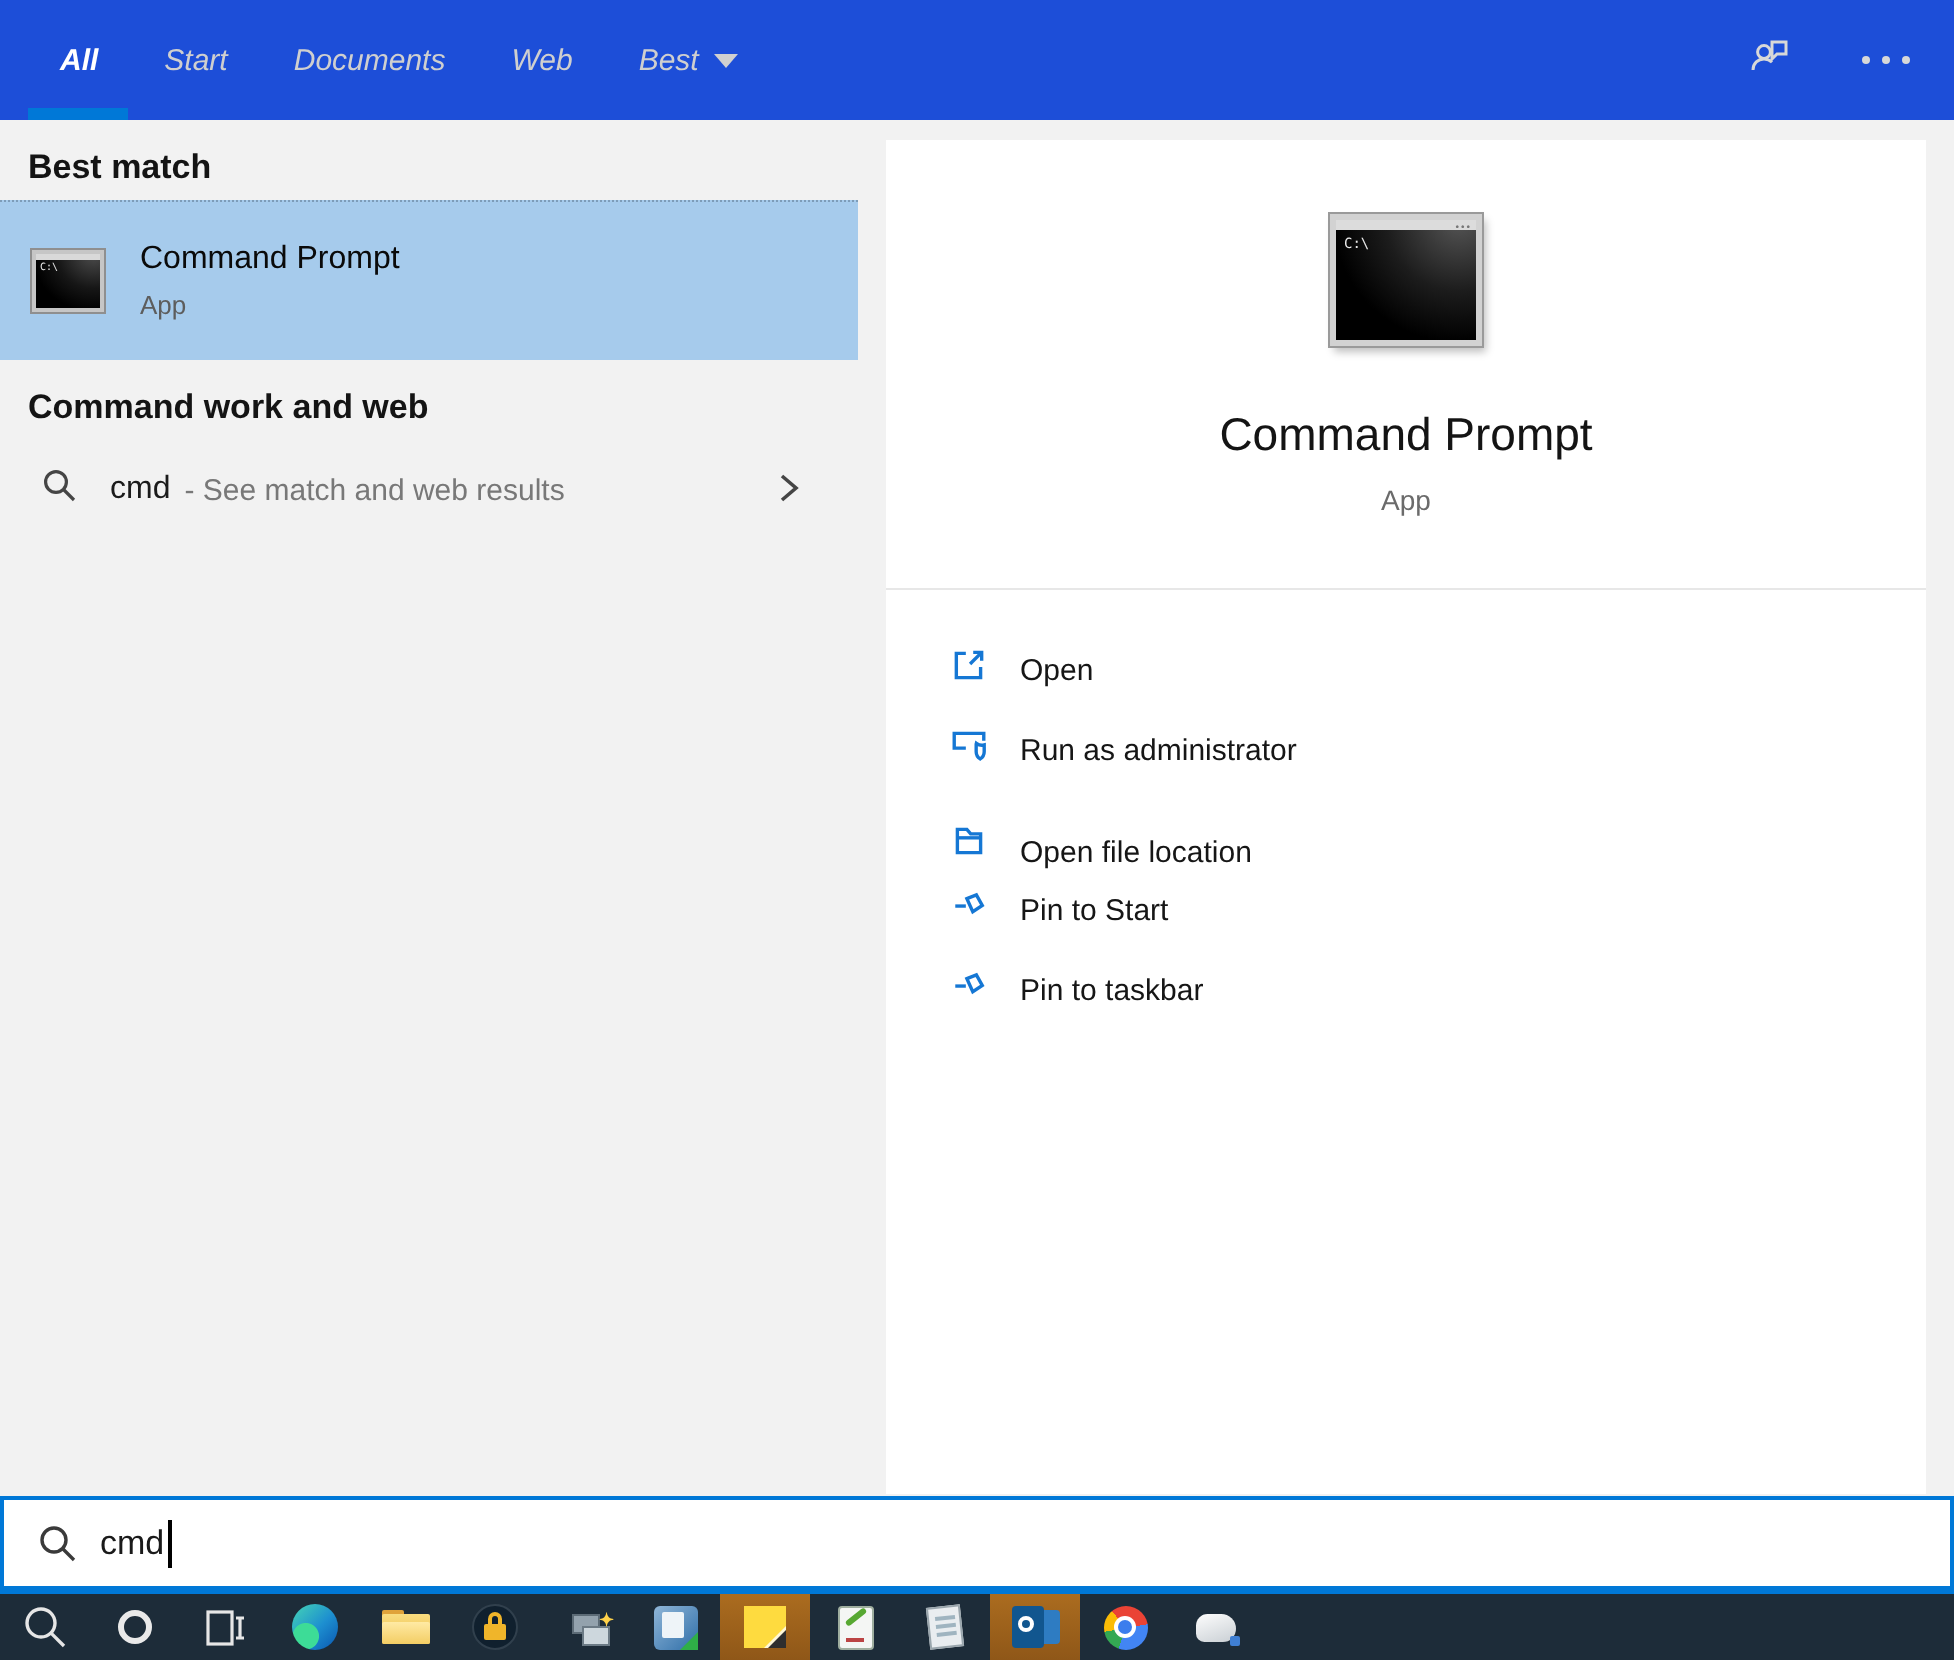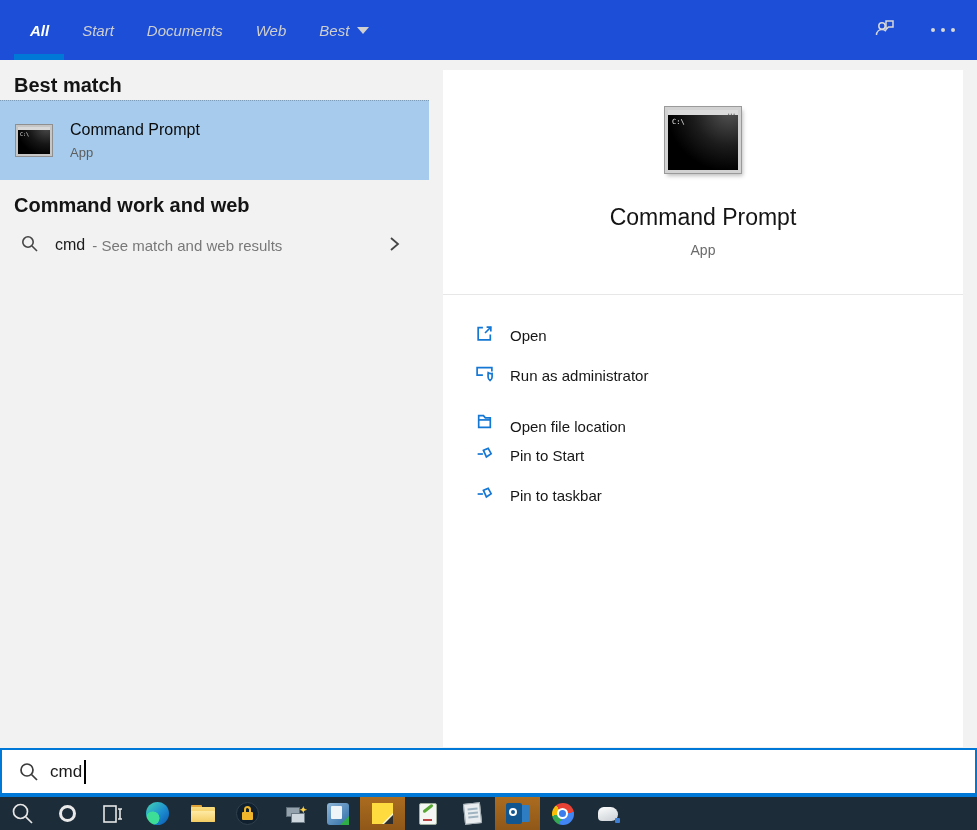--- a/index.html
+++ b/index.html
@@ -12,21 +12,21 @@
   .tab { font-size:15px; color:#cfcfcf; cursor:default; display:flex; align-items:center; gap:8px; }
   .tab.active .tab-label { color:#ffffff; font-weight:700; }
   .dd-arrow { width:0; height:0; border-left:6px solid transparent; border-right:6px solid transparent; border-top:7px solid #d0d0d0; display:inline-block; }
   .hdr-underline { position:absolute; left:14px; bottom:0; width:50px; height:6px; background:#0078d7; }
   .hdr-icons { position:absolute; right:22px; top:0; height:60px; display:flex; align-items:center; gap:34px; }
   .hdr-ellipsis { display:flex; gap:6px; }
   .hdr-ellipsis i { width:4px; height:4px; border-radius:50%; background:#d8d8d8; }
 
   
   .left { position:absolute; left:0; top:60px; width:429px; height:688px; background:#f2f2f2; }
-  .sec-title { position:absolute; left:14px; font-size:20px; font-weight:700; color:#141414; }
+  .sec-title { position:absolute; left:14px; font-size:17px; font-weight:700; color:#141414; }
   .best-row { position:absolute; left:0; top:40px; width:429px; height:80px; background:#a6cbec; border-top:1px dotted #7d9cb8; display:flex; align-items:center; cursor:default; }
   .cmd-ico-sm { width:36px; height:31px; margin-left:16px; background:radial-gradient(ellipse at 90% 0%, #4d4d4d 0%, #161616 45%, #000 75%); border:2px solid #c6c6c6; outline:1px solid #8f8f8f; position:relative; }
   .cmd-ico-sm .bar { position:absolute; left:0; top:0; right:0; height:3px; background:#d9d9d9; }
   .cmd-ico-sm .ct { position:absolute; left:2px; top:4px; font-size:5px; color:#e8e8e8; font-family:"DejaVu Sans Mono", monospace; }
   .best-txt { margin-left:18px; }
   .best-title { font-size:16px; color:#0a0a0a; }
   .best-sub { font-size:13px; color:#5d5d5d; margin-top:6px; }
   .sugg-row { position:absolute; left:0; top:164px; width:429px; height:42px; display:flex; align-items:center; cursor:default; }
   .sugg-query { font-size:16px; color:#1b1b1b; margin-left:16px; }
   .sugg-hint { font-size:15px; color:#787878; margin-left:7px; }

